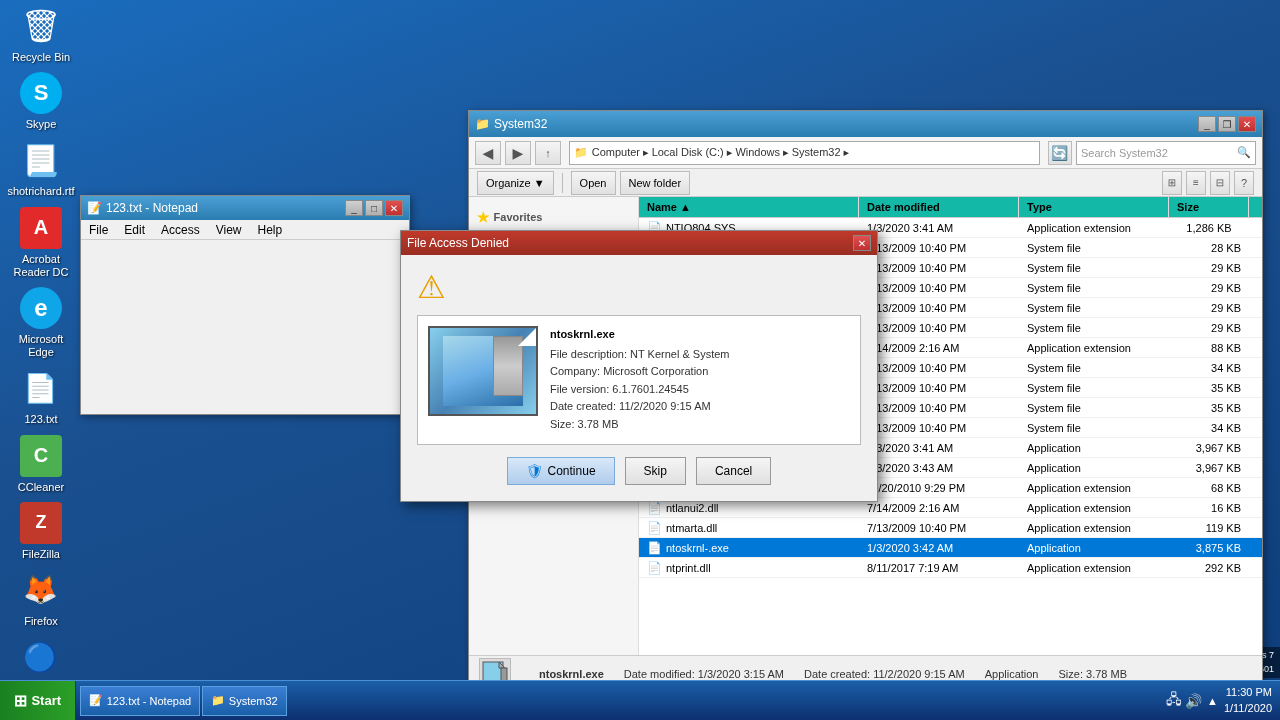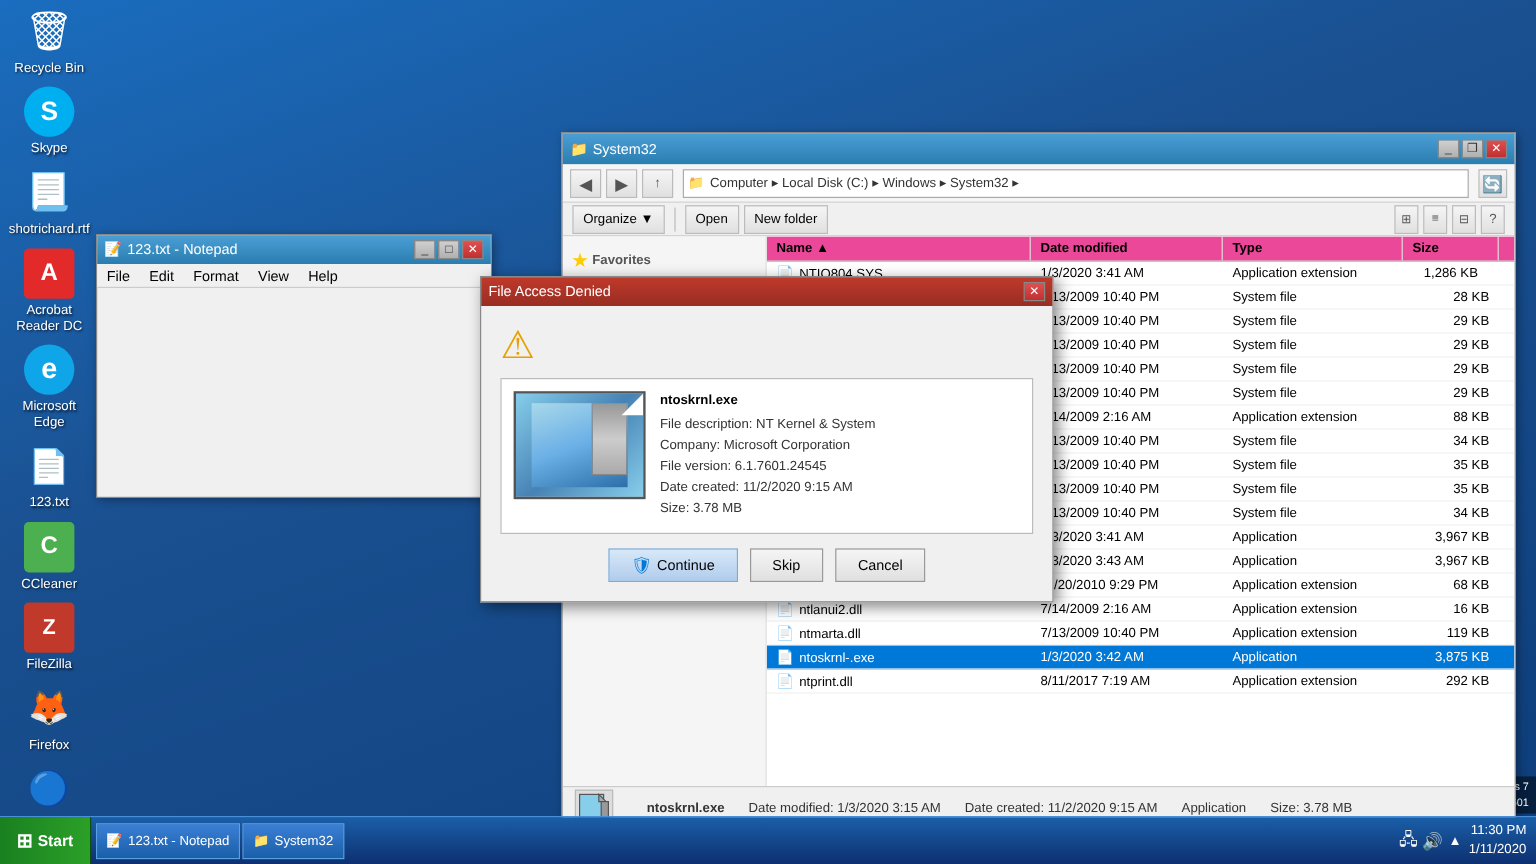--- a/index.html
+++ b/index.html
@@ -239,21 +239,21 @@
     }
     .star-icon { color: #ffcc00; font-size: 14px; }
     .file-list {
       flex: 1;
       overflow-y: auto;
       background: white;
     }
     .file-list-header {
       display: flex;
       border-bottom: 1px solid #ccc;
-      background: #ec4899;
+      background: #14b8a6;
       position: sticky;
       top: 0;
       font-size: 11px;
       font-weight: bold;
     }
     .file-list-header div {
       padding: 4px 8px;
       border-right: 1px solid #ddd;
       cursor: pointer;
     }
@@ -541,21 +541,21 @@
       </div>
       <div class="titlebar-buttons">
         <div class="titlebar-btn">_</div>
         <div class="titlebar-btn">□</div>
         <div class="titlebar-btn" style="background:linear-gradient(to bottom,#e05050,#c03030);color:white;">✕</div>
       </div>
     </div>
     <div class="notepad-menu">
       <span>File</span>
       <span>Edit</span>
-      <span>Format</span>
+      <span>Access</span>
       <span>View</span>
       <span>Help</span>
     </div>
   </div>
 
   <div class="window explorer-window">
     <div class="explorer-titlebar">
       <div class="title-left">
         <span>📁</span>
         <span>System32</span>
@@ -569,20 +569,24 @@
 
     <div class="explorer-toolbar">
       <div class="nav-btn">◀</div>
       <div class="nav-btn">▶</div>
       <div class="nav-btn" style="font-size:11px;">↑</div>
       <div class="address-bar">
         <span style="margin-right:4px;">📁</span>
         <span>Computer ▸ Local Disk (C:) ▸ Windows ▸ System32 ▸</span>
       </div>
       <div class="nav-btn" style="width:24px;">🔄</div>
+      <div class="search-box">
+        <span style="color:#999;">Search System32</span>
+        <span style="margin-left:auto;font-size:11px;">🔍</span>
+      </div>
     </div>
 
     <div class="second-toolbar">
       <div class="toolbar-btn">Organize ▼</div>
       <div style="width:1px;height:20px;background:#bbb;margin:0 4px;"></div>
       <div class="toolbar-btn">Open</div>
       <div class="toolbar-btn">New folder</div>
       <div style="flex:1;"></div>
       <div class="nav-btn" style="width:20px;font-size:10px;">⊞</div>
       <div class="nav-btn" style="width:20px;font-size:10px;">≡</div>

